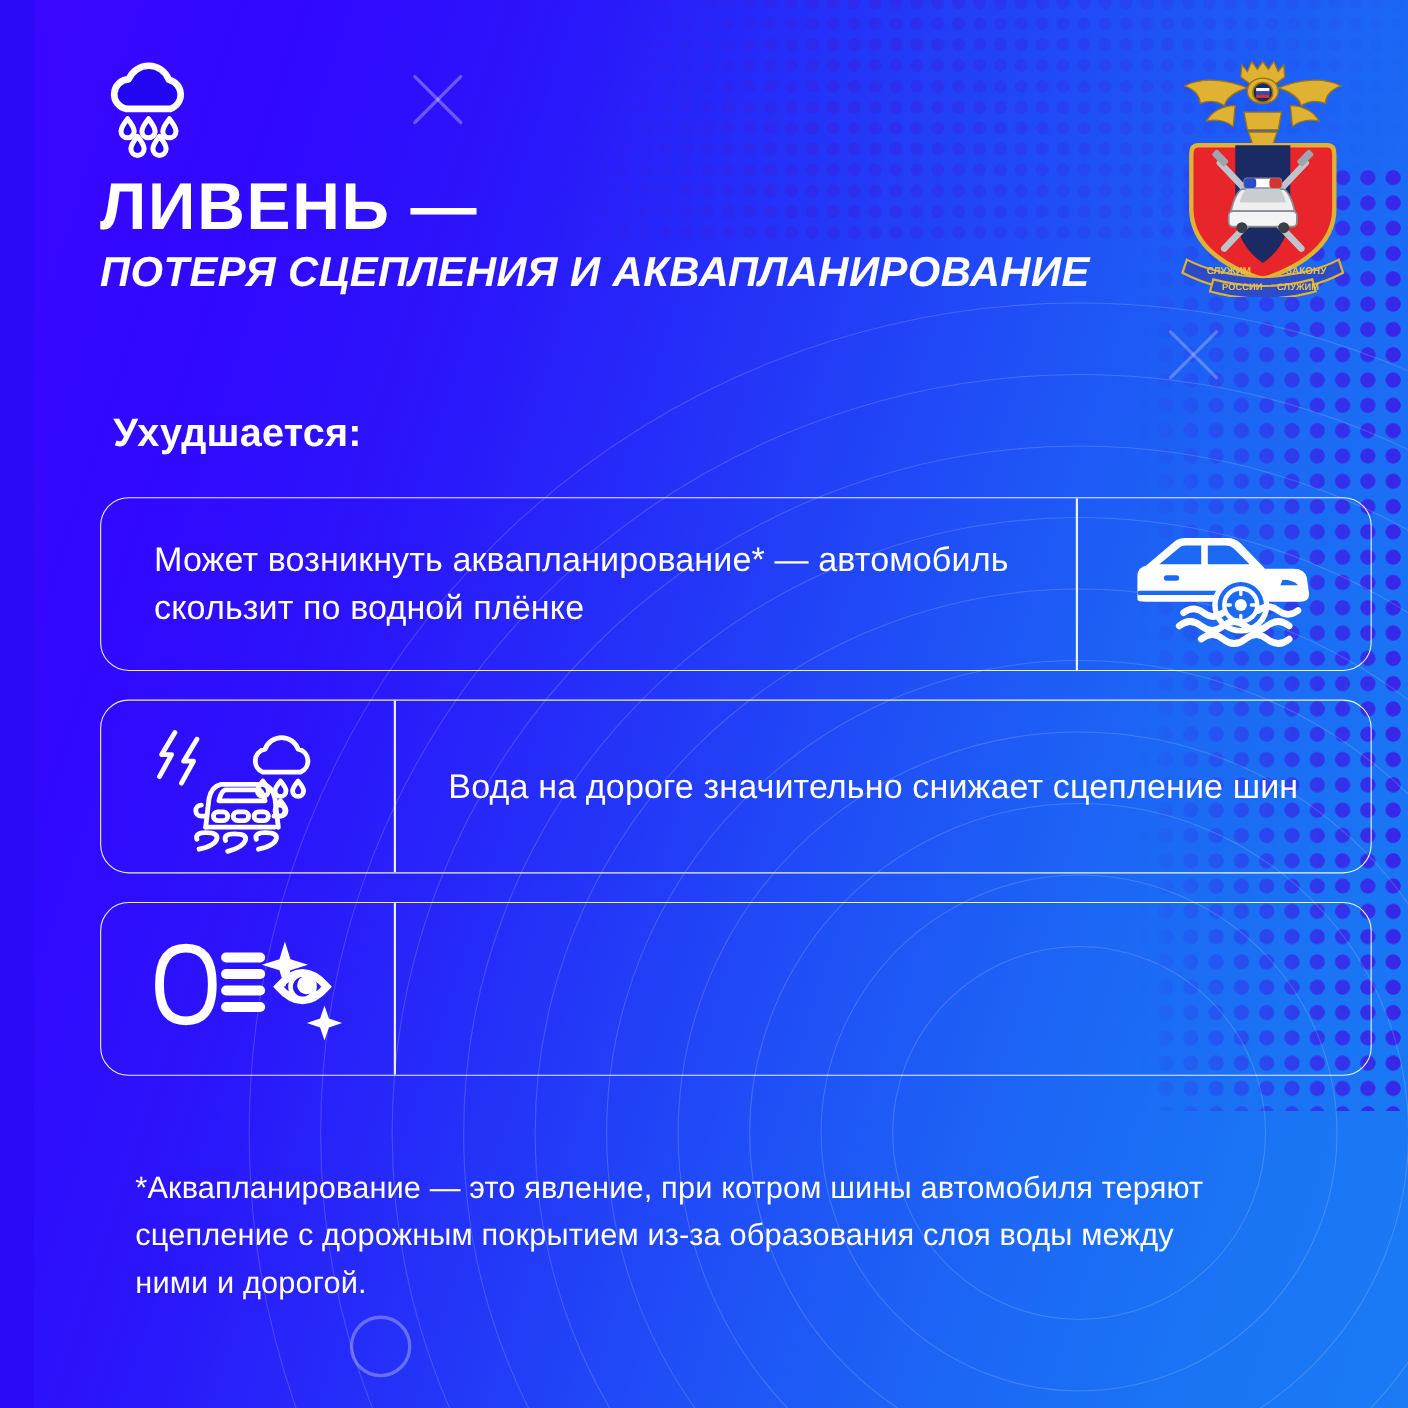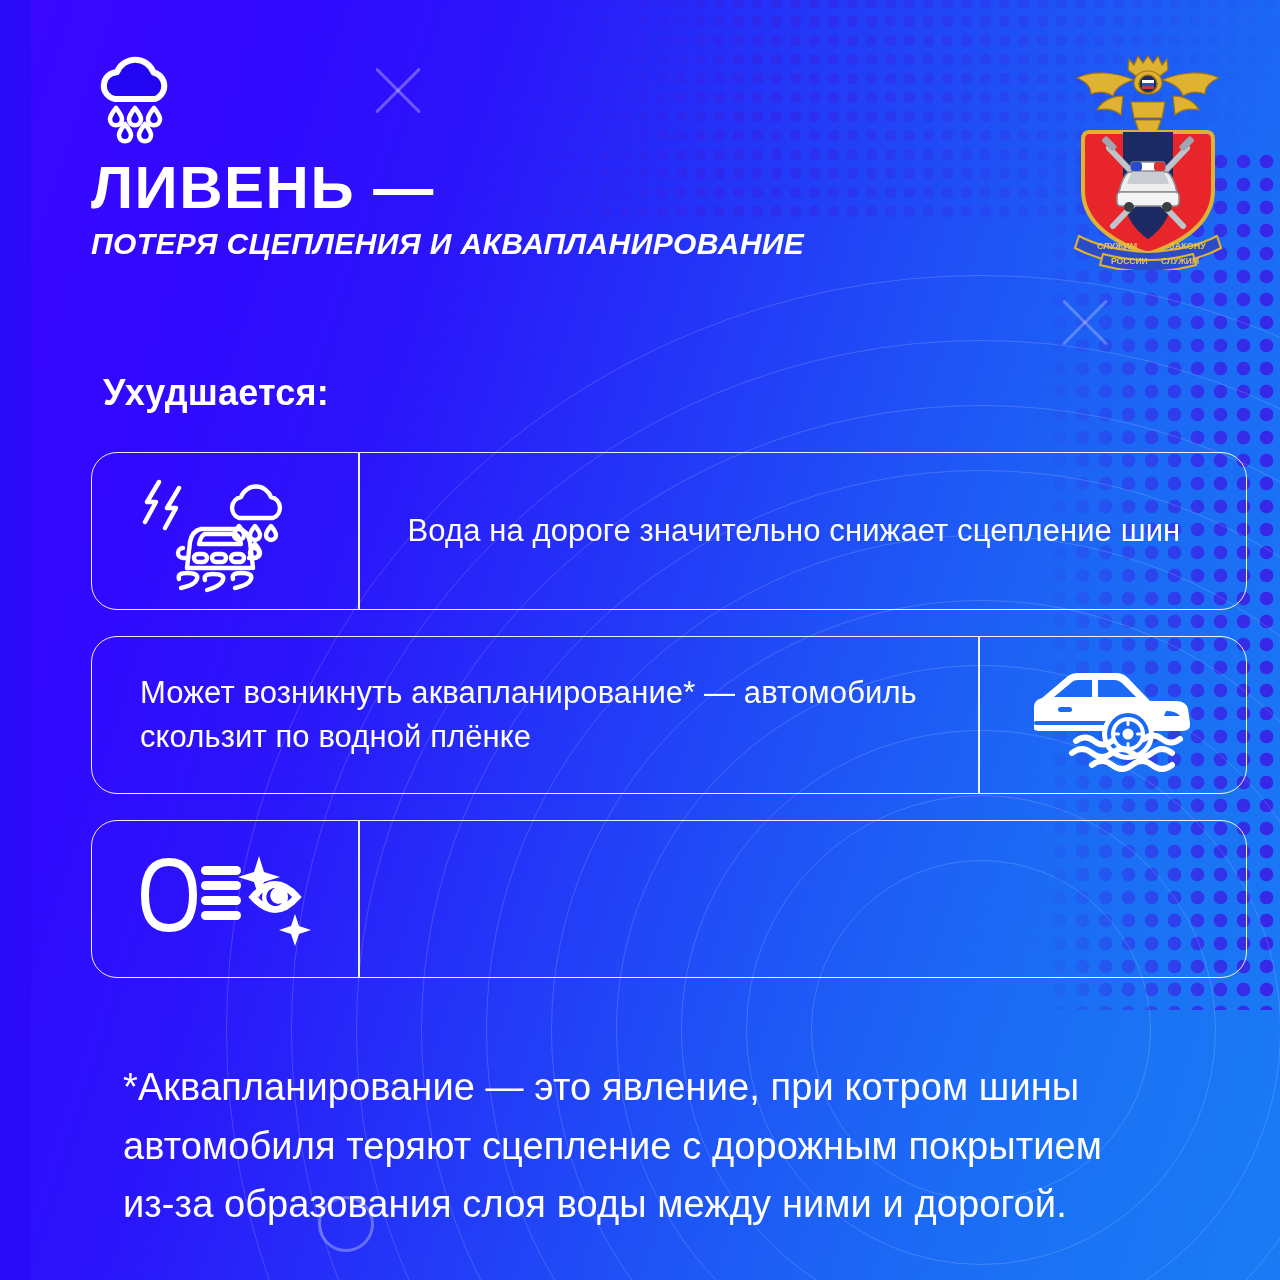--- a/index.html
+++ b/index.html
@@ -125,21 +125,21 @@
     font-family: "Liberation Sans", "DejaVu Sans", sans-serif;
     font-size: 60px;
     font-weight: 700;
     color: #ffffff;
     letter-spacing: 1.5px;
     line-height: 1;
     white-space: nowrap;
   }
   .title-sub {
     font-family: "Liberation Sans", "DejaVu Sans", sans-serif;
-    font-size: 30px;
+    font-size: 38px;
     font-weight: 700;
     font-style: italic;
     color: #ffffff;
     letter-spacing: .4px;
     line-height: 1.08;
     margin-top: 10px;
     white-space: nowrap;
   }
 
   .emblem {
@@ -203,21 +203,21 @@
     letter-spacing: .1px;
   }
   .card-text.left-pad { padding: 0 32px 0 48px; }
 
   
   .footnote {
     position: absolute;
     left: 92px;
     top: 1058px;
     width: 1010px;
-    font-size: 38px;
+    font-size: 28px;
     line-height: 1.54;
     color: #ffffff;
     letter-spacing: .1px;
   }
 </style>
 </head>
 <body>
 
 <div id="poster">
 
@@ -311,54 +311,20 @@
         <text x="104" y="224" font-family="Liberation Sans, sans-serif" font-size="8.5" font-weight="700" fill="#E8C34A">СЛУЖИМ</text>
       </g>
     </svg>
   </div>
 
   <div class="section-heading">Ухудшается:</div>
 
   <div class="cards">
 
     <div class="card">
-      <div class="card-icon">
-        <svg width="180" height="130" viewBox="0 0 180 130">
-          <g fill="none" stroke="#ffffff" stroke-width="4.4" stroke-linecap="round" stroke-linejoin="round">
-
-            <path d="M24 16 L12 36 h9 L10 56"></path>
-            <path d="M44 22 L32 42 h9 L30 62"></path>
-
-            <path d="M104 52 a11 11 0 0 1 2-21 a16 16 0 0 1 30 0 a11 11 0 0 1 2 21 z"></path>
-
-            <path d="M104 60 c0 0 5 6 5 9 a5 5 0 0 1-10 0 c0-3 5-9 5-9z"></path>
-            <path d="M120 60 c0 0 5 6 5 9 a5 5 0 0 1-10 0 c0-3 5-9 5-9z"></path>
-            <path d="M136 60 c0 0 5 6 5 9 a5 5 0 0 1-10 0 c0-3 5-9 5-9z"></path>
-            <path d="M120 78 c0 0 5 6 5 9 a5 5 0 0 1-10 0 c0-3 5-9 5-9z"></path>
-
-            <path d="M52 102 L55 76 q2-11 11-13 h38 q9 2 11 13 l3 26"></path>
-            <path d="M64 78 q2-9 6-10 h30 q4 1 6 10 z"></path>
-            <path d="M52 102 h63"></path>
-            <path d="M48 82 a5 5 0 0 0 0 10 h5"></path>
-            <path d="M119 82 a5 5 0 0 1 0 10 h-5"></path>
-            <rect x="59" y="88" width="13" height="8" rx="4"></rect>
-            <rect x="77" y="88" width="14" height="8" rx="4"></rect>
-            <rect x="96" y="88" width="13" height="8" rx="4"></rect>
-
-            <path d="M46 122 q14-3 16-9 q2-6 -10-6 q-10 0 -8 6"></path>
-            <path d="M72 124 q14-4 16-10 q2-6 -10-6 q-10 0 -8 6"></path>
-            <path d="M100 122 q14-3 16-9 q2-6 -10-6 q-10 0 -8 6"></path>
-          </g>
-        </svg>
-      </div>
-      <div class="card-divider"></div>
-      <div class="card-text">Вода на дороге значительно снижает сцепление шин</div>
-    </div>
-
-    <div class="card">
       <div class="card-text left-pad">Может возникнуть аквапланирование* — автомобиль скользит по водной плёнке</div>
       <div class="card-divider"></div>
       <div class="card-icon right-side">
         <svg width="190" height="120" viewBox="0 0 190 120">
 
           <path d="M16 74 L16 52 q0-7 8-9 l26-22 q4-3 10-3 h38 q7 0 12 5 l22 23 h26 q10 0 12 8 l2 14 q1 8 -8 8 H24 q-8 0 -8-2z" fill="#ffffff"></path>
 
           <path d="M36 42 l18-15 q2-2 6-2 h14 v17 z" fill="#1C6AF4"></path>
           <path d="M80 25 h16 q5 0 9 4 l13 13 H80 z" fill="#1C6AF4"></path>
 
@@ -387,20 +353,54 @@
             <path d="M126 84 q9-7 18 0 q9 7 18 0"></path>
             <path d="M54 98 q10-8 20 0 q10 8 20 0 q10-8 20 0 q10 8 20 0 q10-8 20 0"></path>
             <path d="M74 110 q10-8 20 0 q10 8 20 0 q10-8 20 0 q10 8 20 0"></path>
           </g>
         </svg>
       </div>
     </div>
 
     <div class="card">
       <div class="card-icon">
+        <svg width="180" height="130" viewBox="0 0 180 130">
+          <g fill="none" stroke="#ffffff" stroke-width="4.4" stroke-linecap="round" stroke-linejoin="round">
+
+            <path d="M24 16 L12 36 h9 L10 56"></path>
+            <path d="M44 22 L32 42 h9 L30 62"></path>
+
+            <path d="M104 52 a11 11 0 0 1 2-21 a16 16 0 0 1 30 0 a11 11 0 0 1 2 21 z"></path>
+
+            <path d="M104 60 c0 0 5 6 5 9 a5 5 0 0 1-10 0 c0-3 5-9 5-9z"></path>
+            <path d="M120 60 c0 0 5 6 5 9 a5 5 0 0 1-10 0 c0-3 5-9 5-9z"></path>
+            <path d="M136 60 c0 0 5 6 5 9 a5 5 0 0 1-10 0 c0-3 5-9 5-9z"></path>
+            <path d="M120 78 c0 0 5 6 5 9 a5 5 0 0 1-10 0 c0-3 5-9 5-9z"></path>
+
+            <path d="M52 102 L55 76 q2-11 11-13 h38 q9 2 11 13 l3 26"></path>
+            <path d="M64 78 q2-9 6-10 h30 q4 1 6 10 z"></path>
+            <path d="M52 102 h63"></path>
+            <path d="M48 82 a5 5 0 0 0 0 10 h5"></path>
+            <path d="M119 82 a5 5 0 0 1 0 10 h-5"></path>
+            <rect x="59" y="88" width="13" height="8" rx="4"></rect>
+            <rect x="77" y="88" width="14" height="8" rx="4"></rect>
+            <rect x="96" y="88" width="13" height="8" rx="4"></rect>
+
+            <path d="M46 122 q14-3 16-9 q2-6 -10-6 q-10 0 -8 6"></path>
+            <path d="M72 124 q14-4 16-10 q2-6 -10-6 q-10 0 -8 6"></path>
+            <path d="M100 122 q14-3 16-9 q2-6 -10-6 q-10 0 -8 6"></path>
+          </g>
+        </svg>
+      </div>
+      <div class="card-divider"></div>
+      <div class="card-text">Вода на дороге значительно снижает сцепление шин</div>
+    </div>
+
+    <div class="card">
+      <div class="card-icon">
         <svg width="200" height="110" viewBox="0 0 200 110">
 
           <path d="M44 18 q24 0 24 33 q0 33 -24 33 q-24 0 -24-33 q0-33 24-33z" fill="none" stroke="#ffffff" stroke-width="8"></path>
 
           <g fill="#ffffff">
             <rect x="76" y="22" width="40" height="9" rx="4.5"></rect>
             <rect x="76" y="37" width="40" height="9" rx="4.5"></rect>
             <rect x="76" y="52" width="40" height="9" rx="4.5"></rect>
             <rect x="76" y="67" width="40" height="9" rx="4.5"></rect>
           </g>

